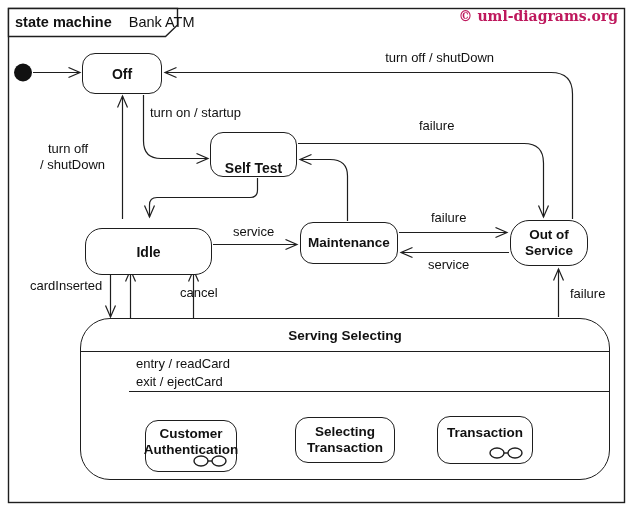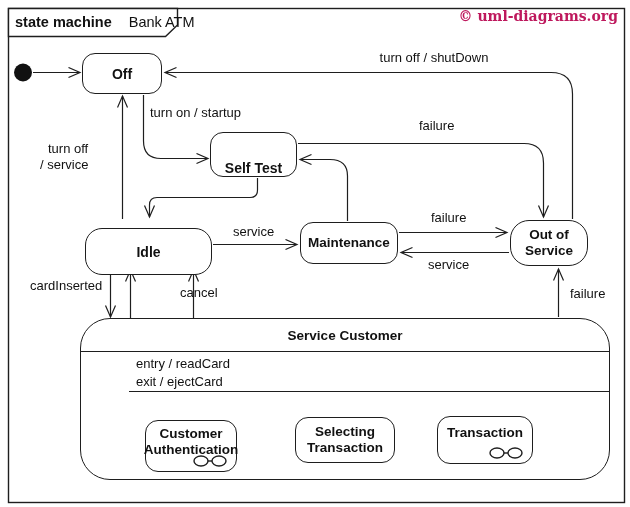--- a/index.html
+++ b/index.html
@@ -68,21 +68,21 @@
     <path d="M396,440.5 H434" fill="none" stroke="#1e1e1e" stroke-width="1.2" marker-end="url(#arr)"></path>
     <path d="M534,436 L569,424" fill="none" stroke="#1e1e1e" stroke-width="1.2" marker-end="url(#arr)"></path>
   </svg>
 
   <div id="frame-title">
     <span class="kw">state machine</span><span class="nm">Bank ATM</span>
   </div>
   <div id="copyright">© uml-diagrams.org</div>
 
   <div class="composite" style="left:80px;top:318px;width:530px;height:162px;">
-    <div class="comp-title">Service Customer</div>
+    <div class="comp-title">Serving Selecting</div>
     <div class="comp-actions">
       <div>entry / readCard</div>
       <div>exit / ejectCard</div>
     </div>
   </div>
 
   <div class="state" style="left:82px;top:53px;width:80px;height:41px;font-size:14px;">
     <span>Off</span>
   </div>
 
@@ -120,25 +120,25 @@
 
   <div class="state" style="left:437px;top:416px;width:96px;height:48px;padding-bottom:14px;">
     <span>Transaction</span>
     <svg class="deco" width="34" height="12">
       <ellipse cx="8" cy="6" rx="7" ry="5" fill="none" stroke="#1e1e1e" stroke-width="1.4"></ellipse>
       <ellipse cx="26" cy="6" rx="7" ry="5" fill="none" stroke="#1e1e1e" stroke-width="1.4"></ellipse>
       <line x1="15" y1="6" x2="19" y2="6" stroke="#1e1e1e" stroke-width="1.4"></line>
     </svg>
   </div>
 
-  <div class="lbl" style="left:374px;top:50px;width:120px;text-align:center;">turn off / shutDown</div>
+  <div class="lbl" style="left:374px;top:50px;width:120px;text-align:right;">turn off / shutDown</div>
 
   <div class="lbl" style="left:40px;top:141px;">
     <div style="padding-left:8px;">turn off</div>
-    <div>/ service</div>
+    <div>/ shutDown</div>
   </div>
 
   <div class="lbl" style="left:150px;top:105px;">turn on / startup</div>
 
   <div class="lbl" style="left:419px;top:118px;">failure</div>
 
   <div class="lbl" style="left:431px;top:210px;">failure</div>
 
   <div class="lbl" style="left:233px;top:224px;">service</div>
 

